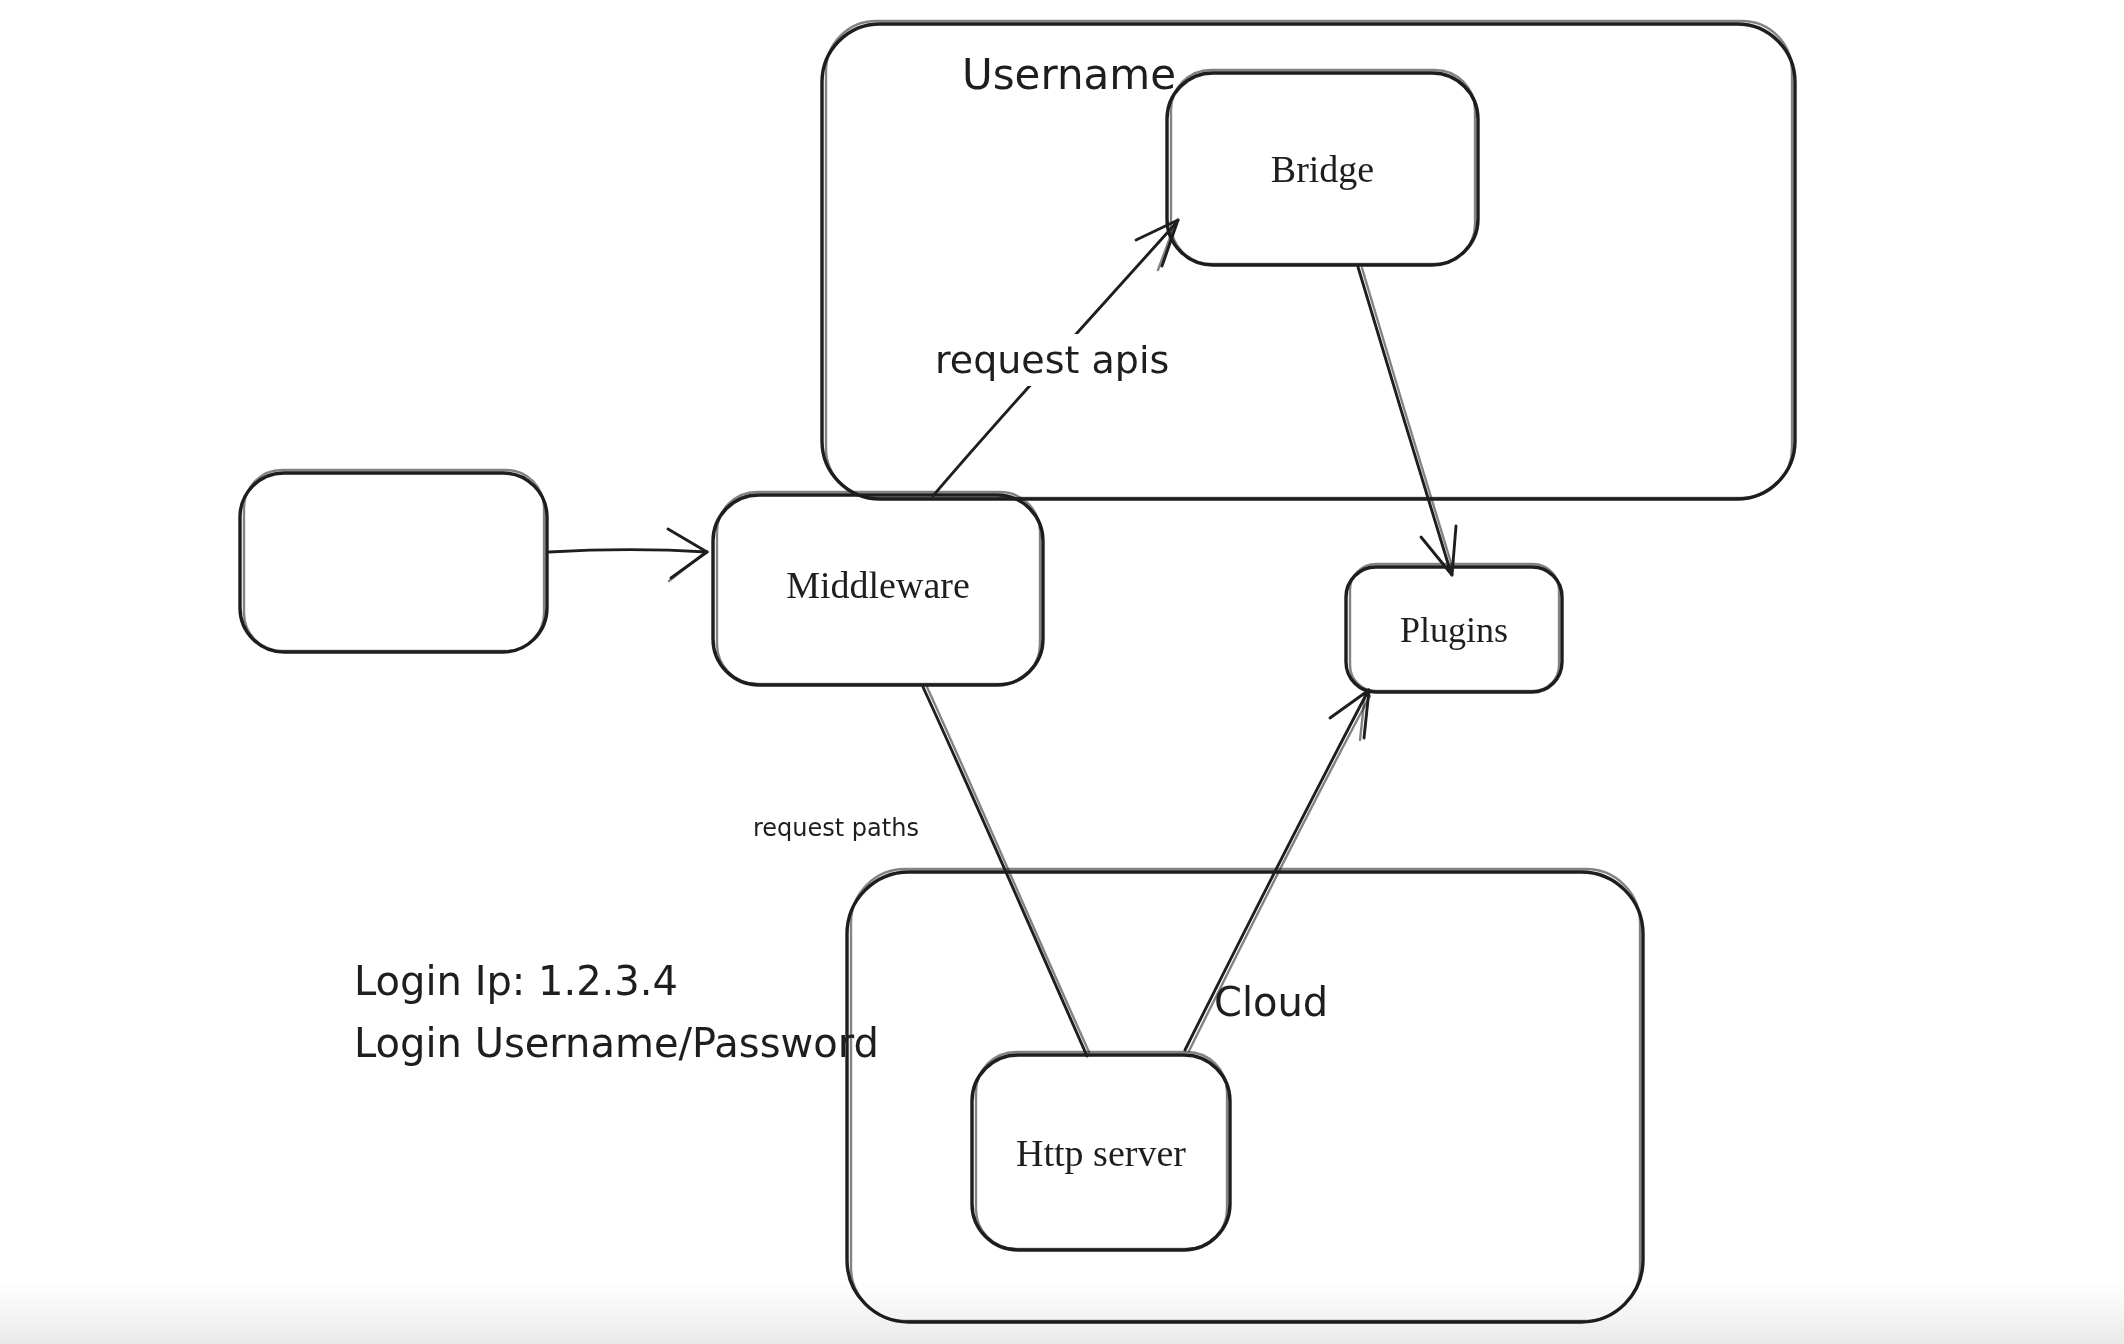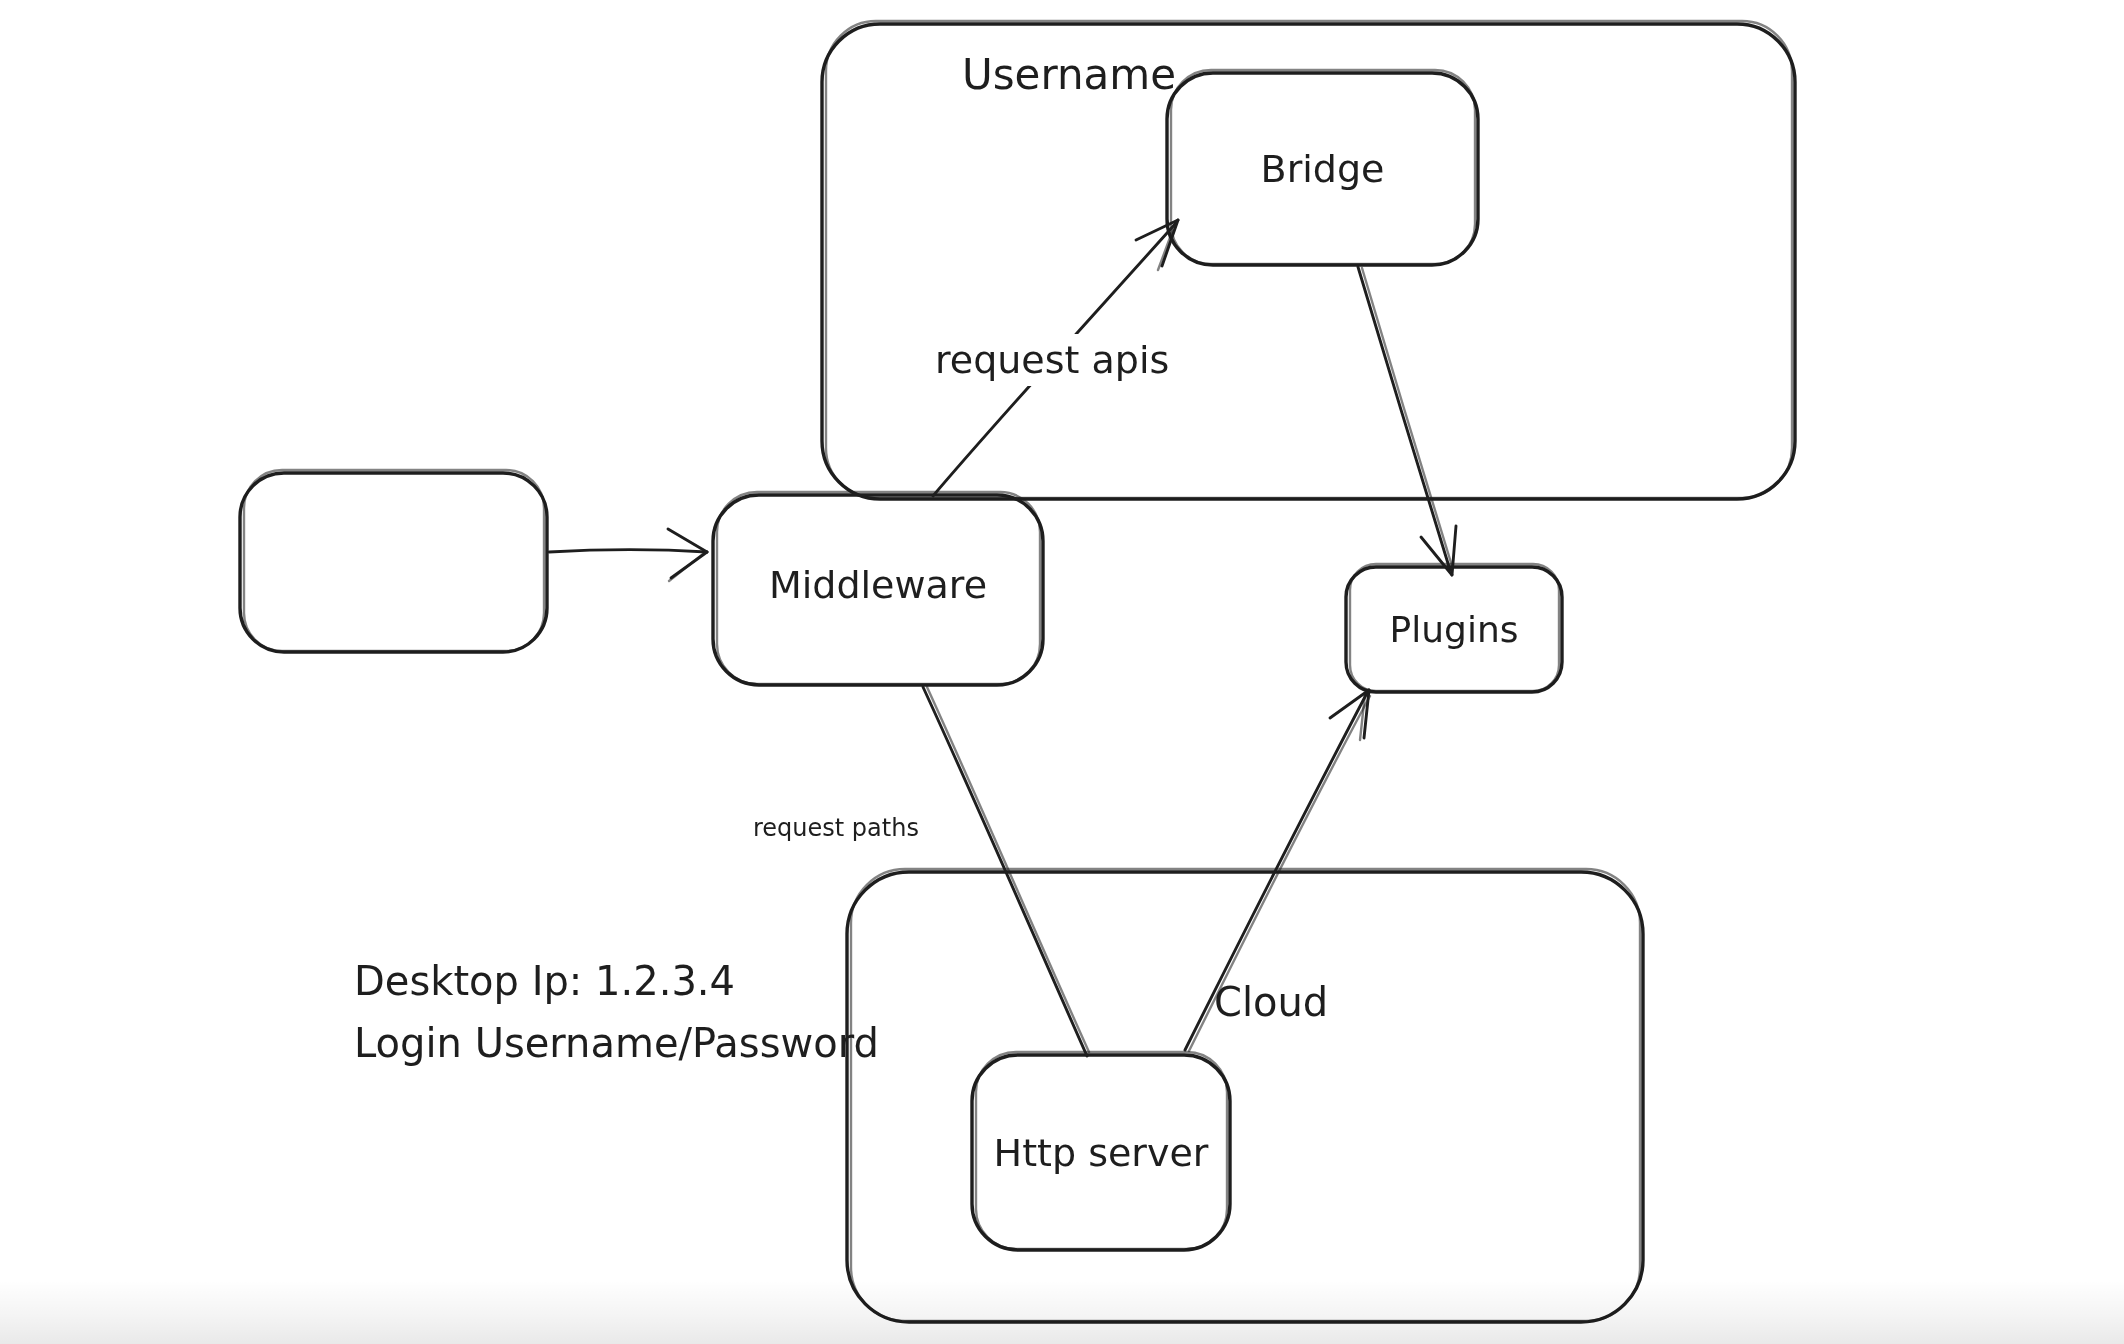--- a/index.html
+++ b/index.html
@@ -23,21 +23,21 @@
   }
 
   .txt{position:absolute;white-space:nowrap;color:#1e1e1e;}
 
   
   #lbl-desktop{left:962px;top:50px;font-size:42px;}
   #lbl-cloud{left:1214px;top:979px;font-size:40px;}
 
   
   .node-label{position:absolute;display:flex;align-items:center;justify-content:center;
-              font-size:38px;color:#1e1e1e;}
+              font-size:38px;color:#1e1e1e;font-family:Liberation Serif, serif;}
   #lbl-jan-web{left:240px;top:473px;width:307px;height:179px;}
   #lbl-middleware{left:713px;top:495px;width:330px;height:180px;}
   #lbl-bridge{left:1167px;top:73px;width:311px;height:192px;}
   #lbl-plugins{left:1346px;top:567px;width:216px;height:125px;font-size:36px;}
   #lbl-http-server{left:972px;top:1055px;width:258px;height:195px;}
 
   
   #lbl-electron-apis{left:925px;top:334px;font-size:38px;background:#ffffff;padding:4px 10px;}
   #lbl-request-paths{left:753px;top:784px;font-size:24px;margin-top:30px;}
 
@@ -51,21 +51,21 @@
 </style>
 </head>
 <body>
 
 <div class="canvas">
 
   <div class="layer labels-under">
     <div id="lbl-desktop" class="txt">Username</div>
     <div id="lbl-cloud" class="txt">Cloud</div>
     <div id="lbl-request-paths" class="txt">request paths</div>
-    <div id="lbl-public-ip" class="txt">Desktop Ip: 1.2.3.4</div>
+    <div id="lbl-public-ip" class="txt">Login Ip: 1.2.3.4</div>
     <div id="lbl-login" class="txt">Login Username/Password</div>
   </div>
 
   <svg class="layer shapes" viewBox="0 0 2124 1344">
 
     <g>
       <rect class="ink" x="822" y="24" width="973" height="475" rx="58"></rect>
       <rect class="ink2" x="826" y="21" width="966" height="477" rx="50"></rect>
     </g>
 

